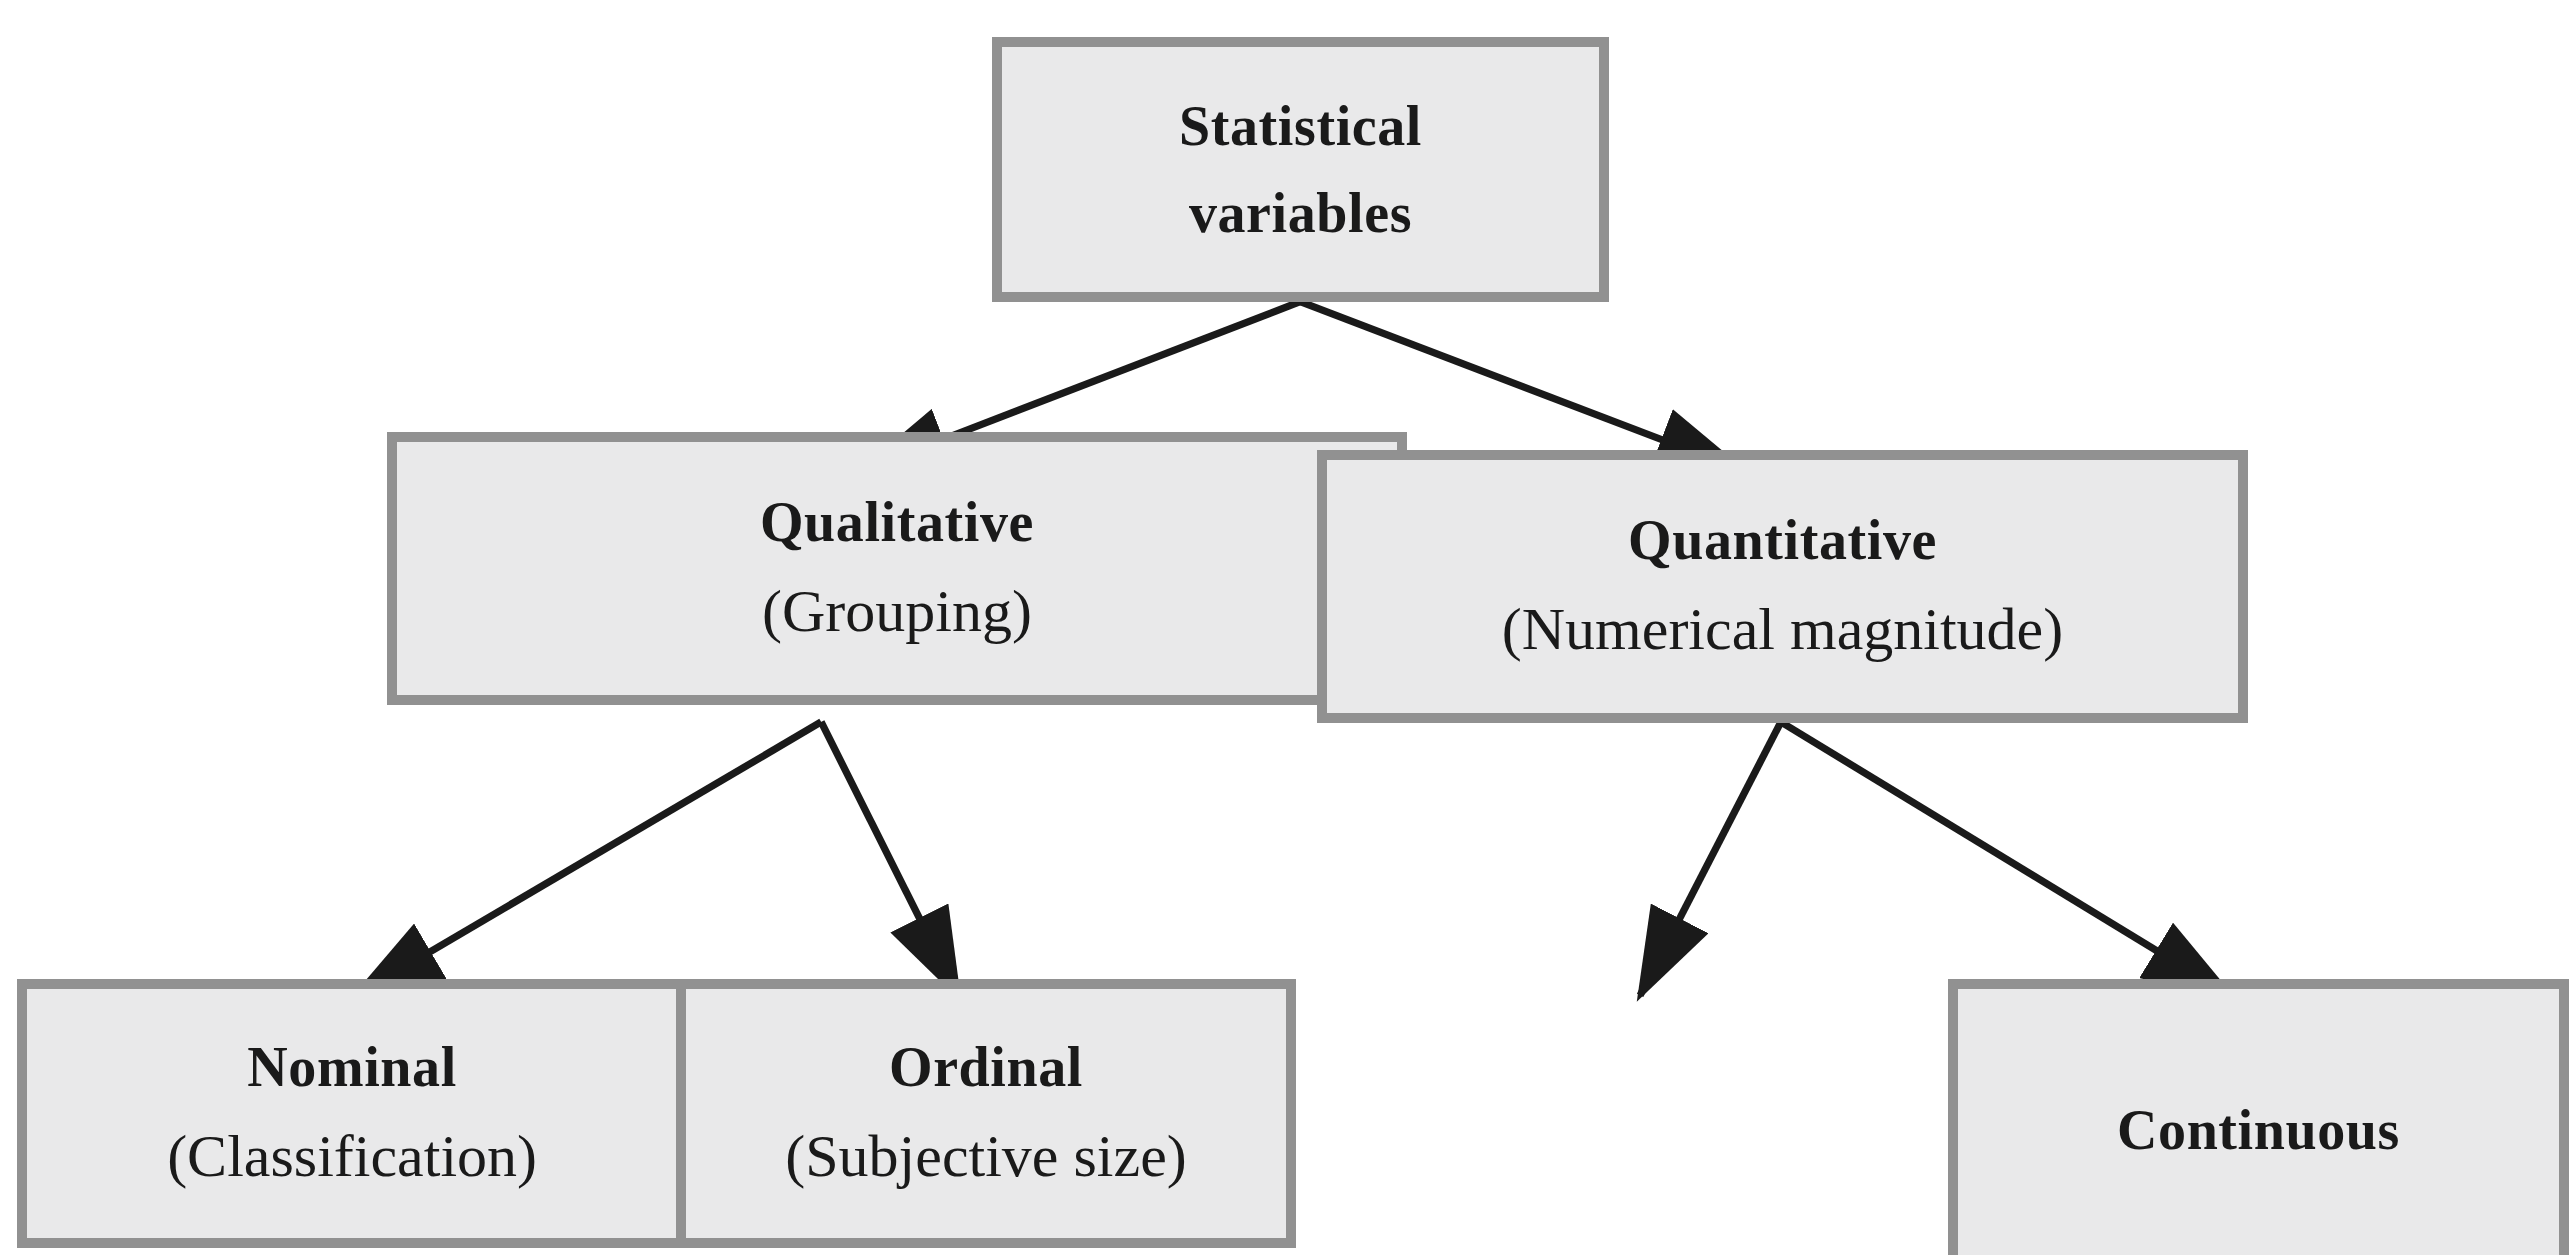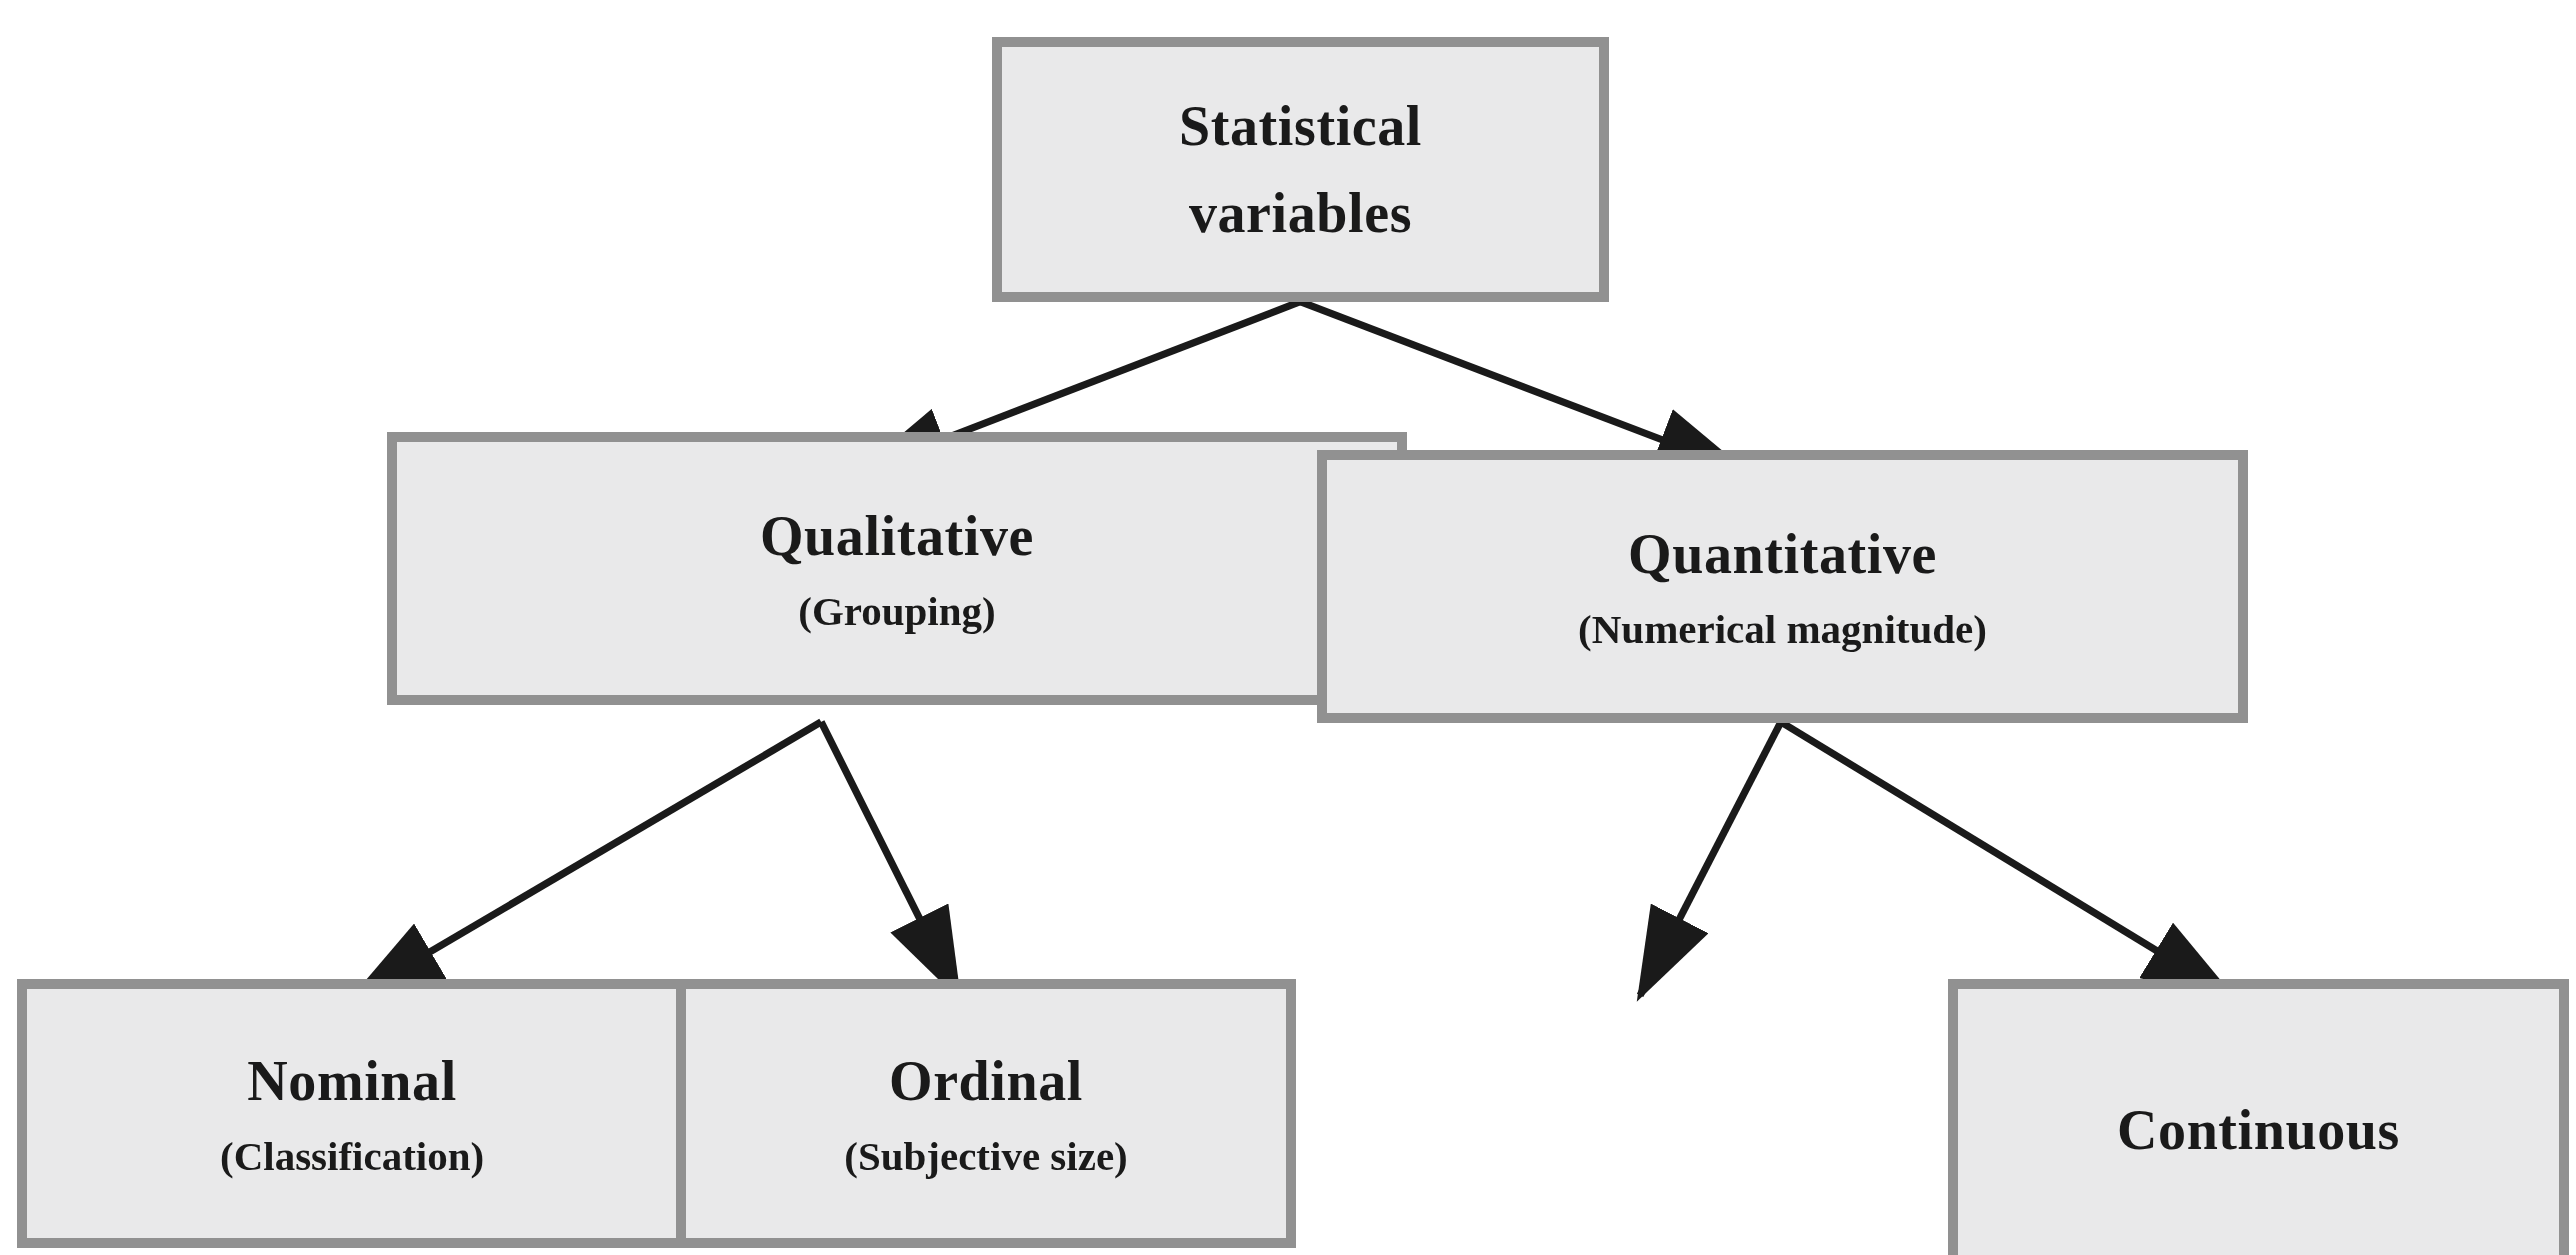--- a/index.html
+++ b/index.html
@@ -30,22 +30,22 @@
     line-height: 1.55;
   }
   .node-title {
     display: block;
     font-weight: bold;
     font-size: 56px;
     letter-spacing: 0.6px;
   }
   .node-subtitle {
     display: block;
-    font-weight: bold;
-    font-size: 41px;
+    font-weight: normal;
+    font-size: 60px;
   }
   
   .node-root        { left: 992px; top:   37px; width: 617px; height: 265px; }
   .node-root .node-inner { max-width: 421px; }
   
   .node-qualitative { left:  342px; top:  432px; width: 1020px; height: 273px; margin-left: 45px; }
   .node-quantitative{ left: 1317px; top:  450px; width: 931px; height: 273px; text-align: center; }
   
   .node-nominal     { left:   16.6px; top: 979px; width: 671px; height: 269px; }
   .node-ordinal     { left: 676px; top: 979px; width: 620px; height: 269px; }

